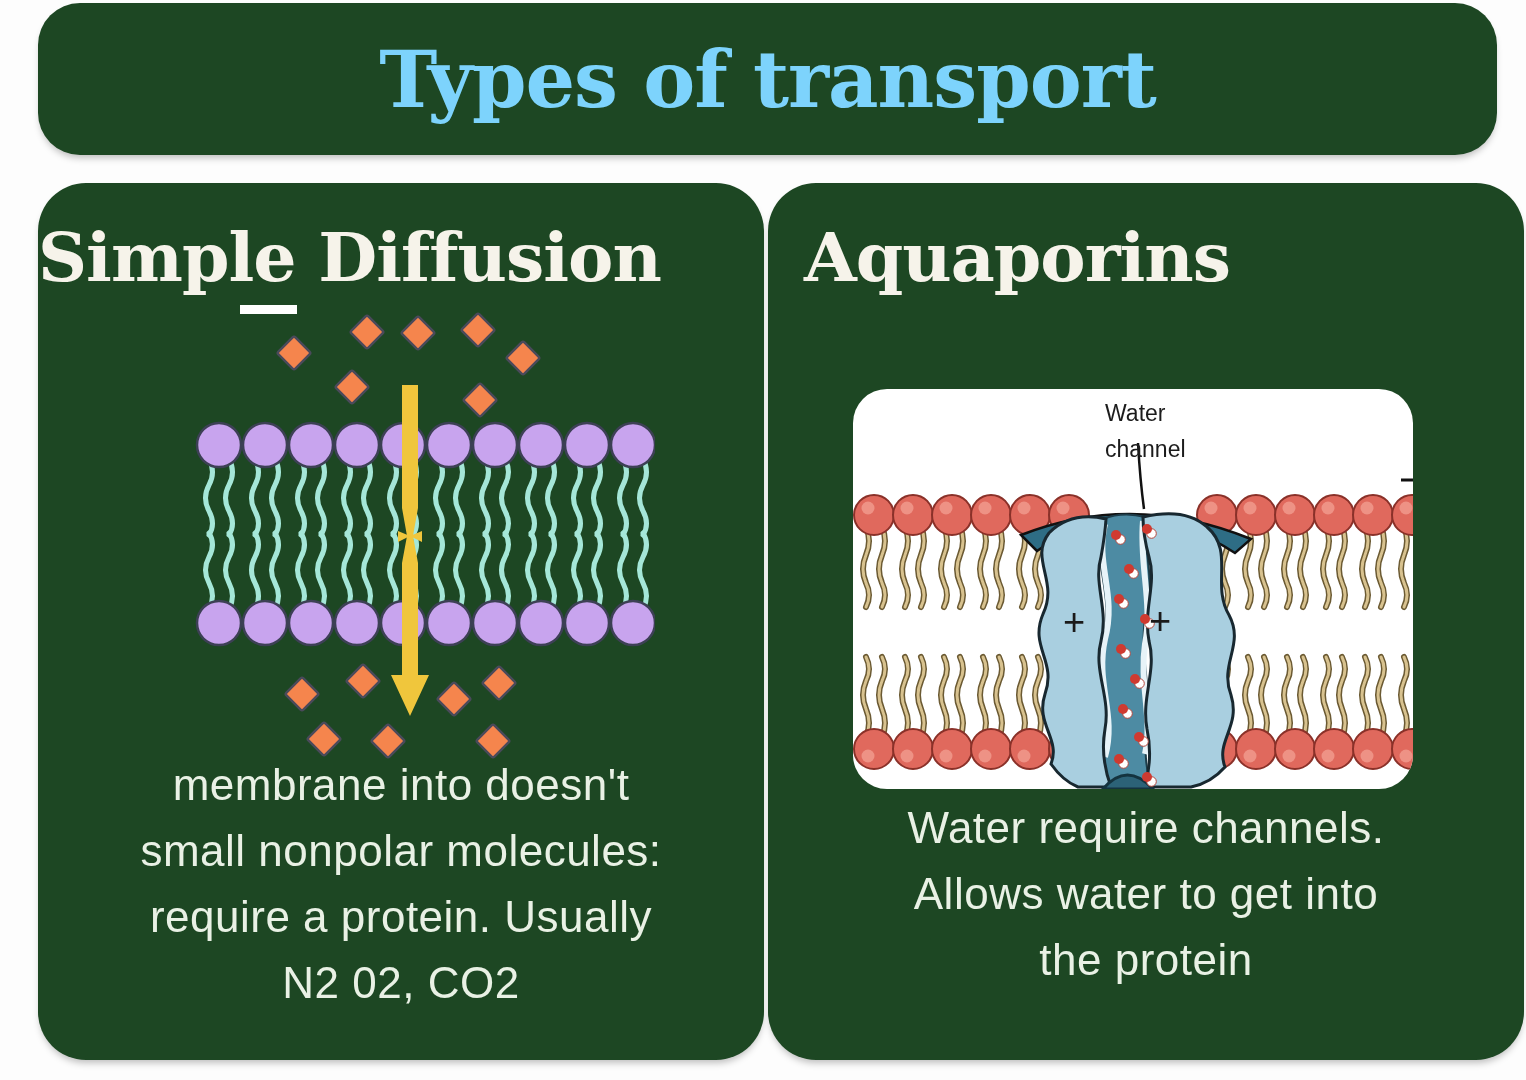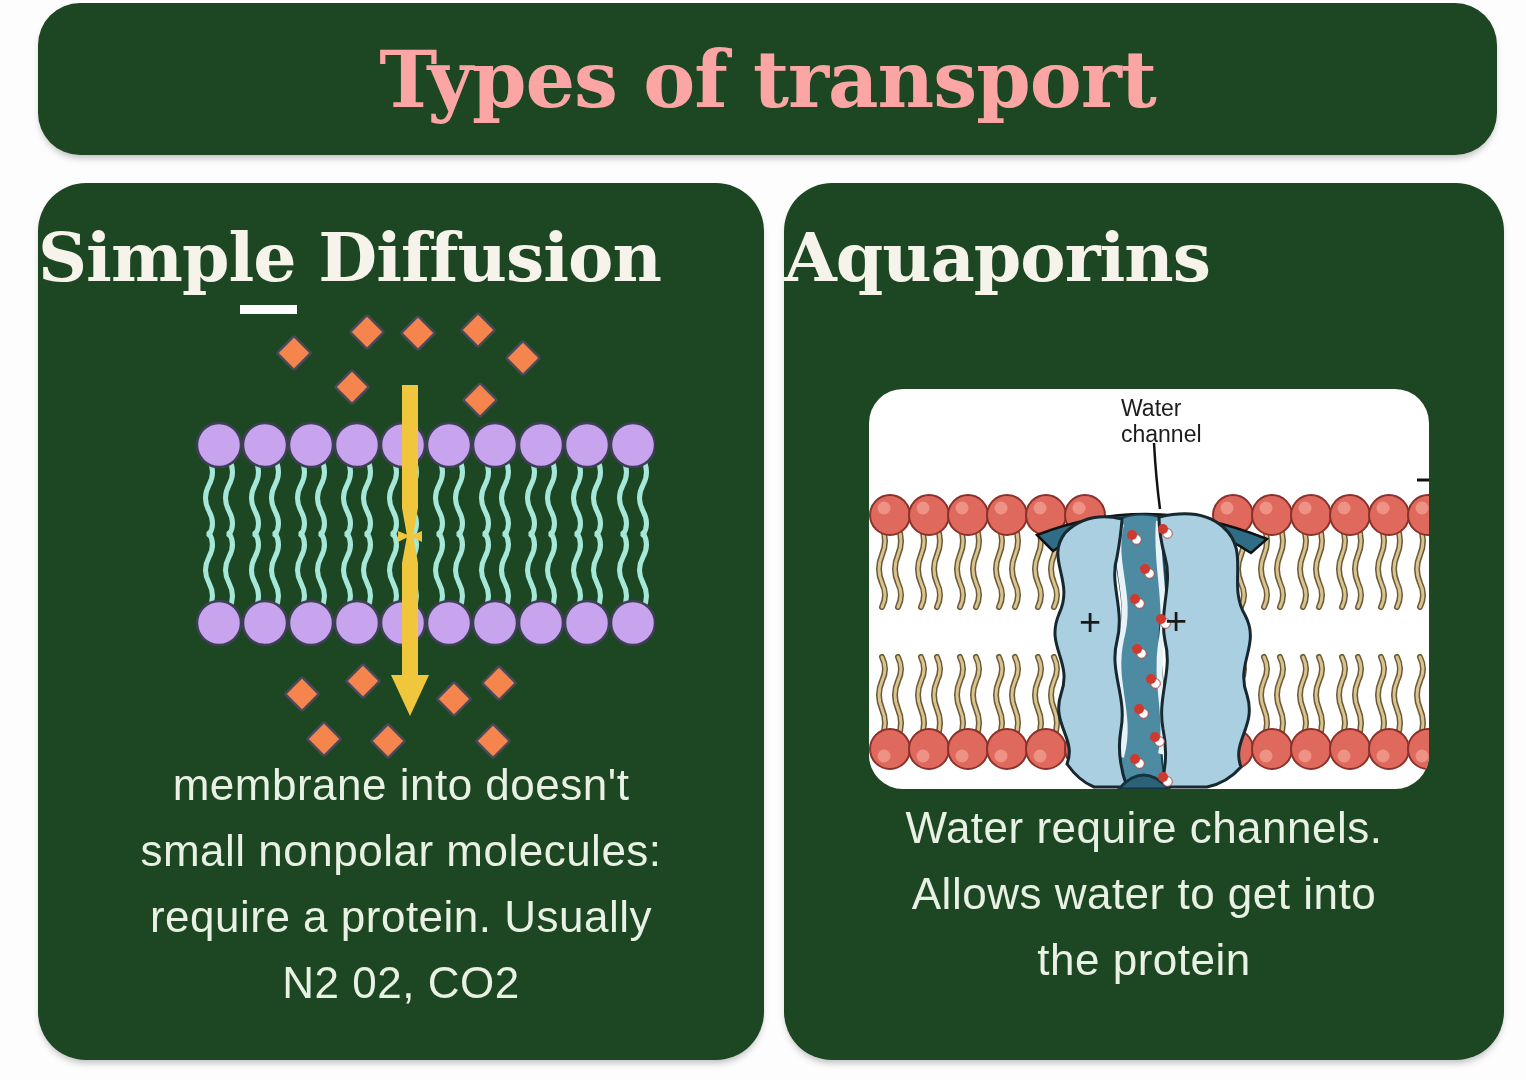--- a/index.html
+++ b/index.html
@@ -3,35 +3,35 @@
 <meta charset="utf-8">
 <style>
   html,body{margin:0;padding:0;background:#fdfdfd;}
   #canvas{position:relative;width:1526px;height:1080px;background:#fdfdfd;overflow:hidden;
           font-family:"Liberation Sans",sans-serif;}
   .green{background:#1d4723;}
   #title-banner{position:absolute;left:38px;top:3px;width:1459px;height:152px;border-radius:42px;
         display:flex;align-items:center;justify-content:center;
         box-shadow:0 5px 7px -2px rgba(0,0,0,.25);}
   #title-banner h1{margin:18px;font-family:"DejaVu Serif",serif;font-weight:bold;font-size:78px;
-        color:#fca5a5;letter-spacing:-1px;}
+        color:#7dd3fc;letter-spacing:-1px;}
   .panel{position:absolute;top:183px;height:877px;border-radius:48px;
         box-shadow:0 5px 7px -2px rgba(0,0,0,.25);}
   #panel-left{left:38px;width:726px;}
-  #panel-right{left:784px;width:720px;}
+  #panel-right{left:768px;width:720px;padding-left:36px;}
   .panel-heading{margin:34px 0 0 0;text-align:left;font-family:"DejaVu Serif",serif;
         font-weight:bold;font-size:68px;color:#f6f3ea;letter-spacing:-1px;}
   .panel-text{position:absolute;left:18px;right:18px;text-align:center;color:#e9f1e5;
         font-size:44px;line-height:66px;letter-spacing:.5px;font-weight:400;}
   #left-text{top:569px;}
   #right-text{top:612px;}
   #diffusion-svg{position:absolute;left:117px;top:122px;}
   #aq-box{position:absolute;left:85px;top:206px;width:560px;height:400px;background:#ffffff;
         border-radius:34px;overflow:hidden;}
-  #aq-label{position:absolute;left:252px;top:6px;color:#1c1c1c;font-size:23px;line-height:26px;
+  #aq-label{position:absolute;left:252px;top:6px;color:#1c1c1c;font-size:23px;line-height:36px;
         white-space:pre-line;}
   .aqt-o{stroke:#6b5a33;stroke-width:6;fill:none;stroke-linecap:round;}
   .aqt-i{stroke:#d8c28f;stroke-width:3;fill:none;stroke-linecap:round;}
   .ltail{stroke:#a5e7d8;stroke-width:5;fill:none;stroke-linecap:round;}
 </style>
 </head>
 <body>
 
 <div id="canvas">
 

